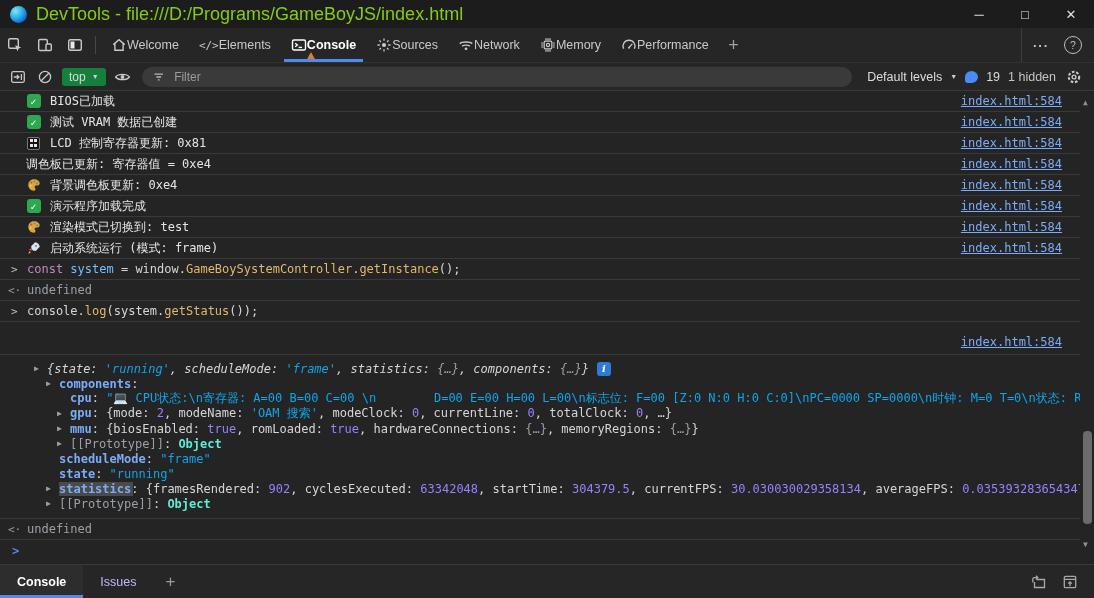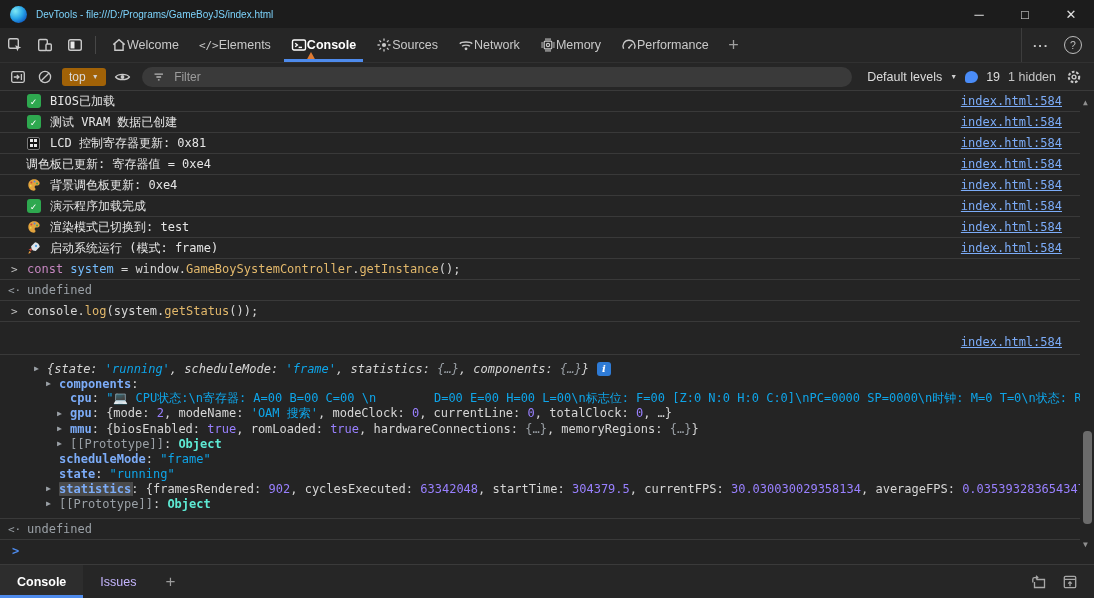--- a/index.html
+++ b/index.html
@@ -3,21 +3,21 @@
 <meta charset="utf-8">
 <style>
   html,body{margin:0;padding:0;background:#000;}
   .app{width:1094px;height:598px;display:flex;flex-direction:column;background:#242424;
        font-family:"Liberation Sans",sans-serif;color:#d6d6d6;overflow:hidden;position:relative;}
 
   
   .titlebar{height:28px;background:#1c1c1c;display:flex;align-items:center;padding-left:10px;flex:0 0 auto;}
   .logo{width:17px;height:17px;border-radius:50%;flex:0 0 auto;
         background:radial-gradient(circle at 32% 30%,#7ee8f5,#2aa7e8 45%,#1266c9 75%,#0a4aa8);margin-right:9px;}
-  .title{font-size:10px;color:#7dd3fc;white-space:nowrap;}
+  .title{font-size:18px;color:#84cc16;white-space:nowrap;}
   .wincontrols{margin-left:auto;display:flex;height:100%;}
   .wincontrols span{width:46px;height:100%;display:flex;align-items:center;justify-content:center;
         color:#e0e0e0;font-size:13px;}
 
   
   .tabbar{height:34px;background:#262626;display:flex;align-items:stretch;flex:0 0 auto;border-bottom:1px solid #313131;}
   .tbicon{width:30px;display:flex;align-items:center;justify-content:center;}
   .tbsep{width:1px;background:#474747;margin:8px 5px;}
   .tab{display:flex;align-items:center;padding:0 10px;font-size:12.5px;color:#c9c9c9;position:relative;white-space:nowrap;}
   .tab.active{color:#fff;font-weight:700;}
@@ -28,21 +28,21 @@
   .plusbtn{width:30px;display:flex;align-items:center;justify-content:center;color:#9f9f9f;font-size:18px;font-weight:400;}
   .tabbar-right{margin-left:auto;display:flex;align-items:center;border-left:1px solid #3d3d3d;padding:0 4px;}
   .morebtn{width:30px;text-align:center;color:#c9c9c9;font-size:13px;letter-spacing:1px;font-weight:700;}
   .helpbtn{width:16px;height:16px;border:1.4px solid #bdbdbd;border-radius:50%;color:#bdbdbd;font-size:10.5px;
         display:flex;align-items:center;justify-content:center;margin:0 8px;}
 
   
   .contoolbar{height:27px;background:#262626;display:flex;align-items:center;padding:0 8px;gap:7px;
         border-bottom:1px solid #3a3a3a;flex:0 0 auto;}
   .ctbtn{width:20px;height:20px;display:flex;align-items:center;justify-content:center;flex:0 0 auto;}
-  .ctxpill{display:flex;align-items:center;gap:6px;background:#a16207;border-radius:3px;padding:2px 7px;
+  .ctxpill{display:flex;align-items:center;gap:6px;background:#15803d;border-radius:3px;padding:2px 7px;
         font-size:12px;color:#dadada;flex:0 0 auto;}
   .caret{font-size:7px;color:#cfcfcf;}
   .filter{flex:1;display:flex;align-items:center;gap:7px;background:#3a3a3a;border-radius:11px;height:20px;
         padding:0 10px;margin:0 8px 0 2px;}
   .filter input{background:transparent;border:none;outline:none;color:#d6d6d6;font-size:12px;width:100%;
         font-family:"Liberation Sans",sans-serif;}
   .filter input::placeholder{color:#9c9c9c;}
   .tright{display:flex;align-items:center;gap:8px;font-size:12.5px;color:#dcdcdc;flex:0 0 auto;padding-right:2px;}
   .bubble{width:13px;height:12px;background:#4a8cf7;border-radius:50% 50% 50% 3px;display:inline-block;}
   .hiddenlbl{color:#c4c4c4;}

